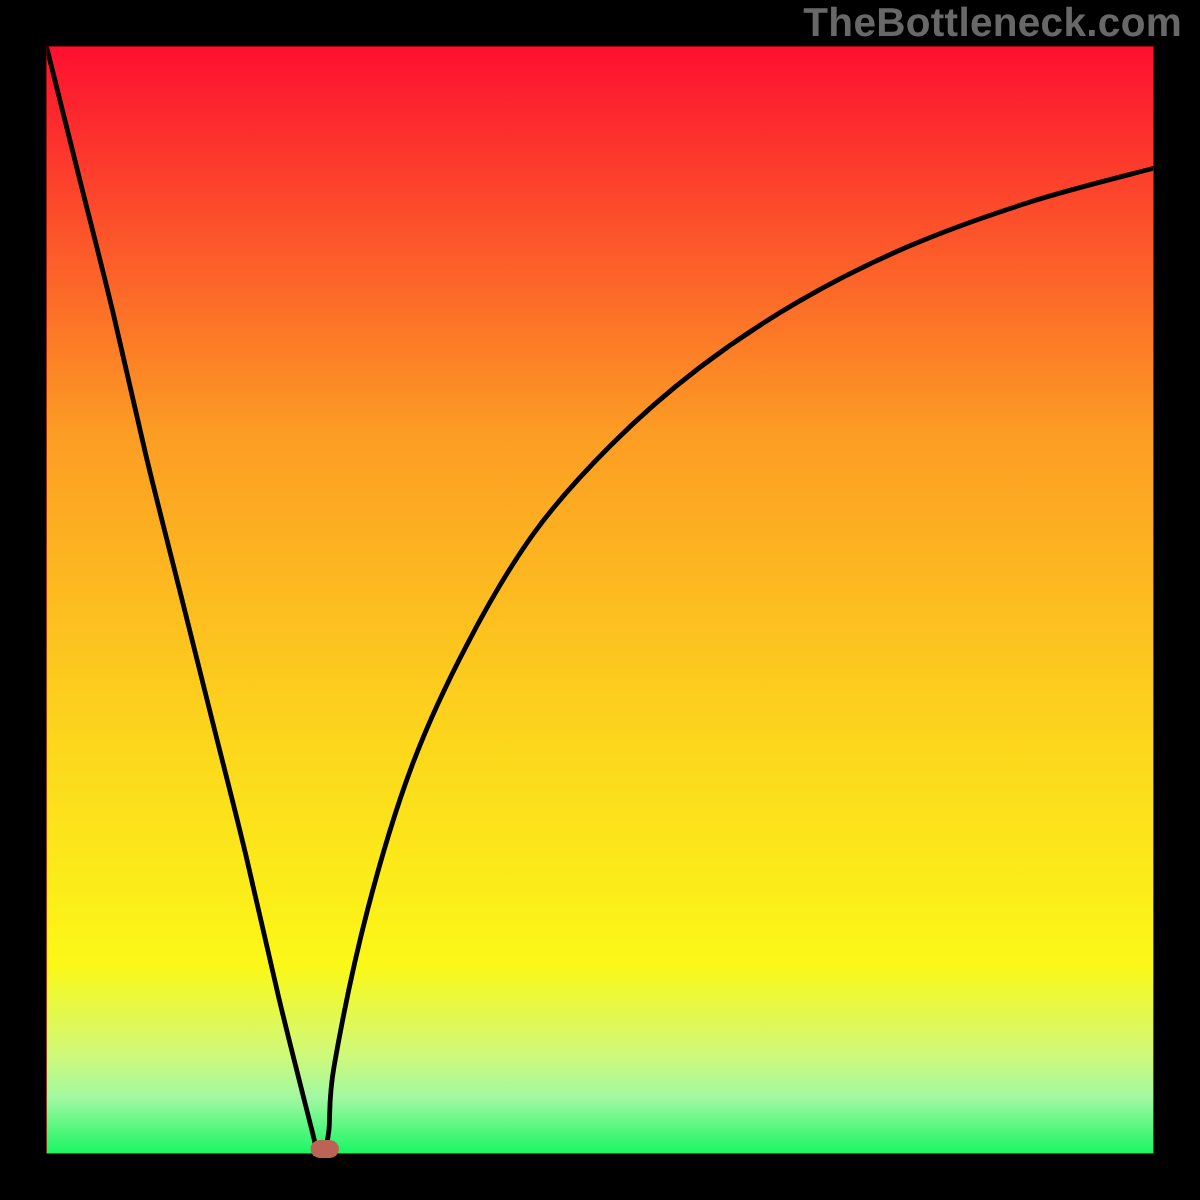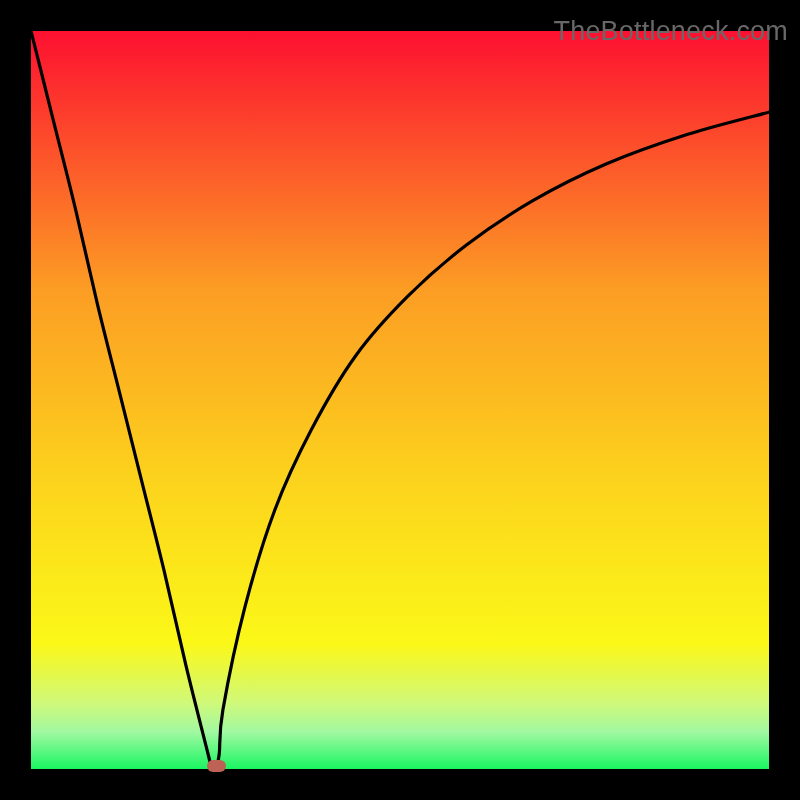--- a/index.html
+++ b/index.html
@@ -14,25 +14,25 @@
   .frame {
     position: absolute;
     left: 31px;
     top: 31px;
     width: 738px;
     height: 738px;
     background: #f00; 
   }
   .watermark {
     position: absolute;
-    top: 16px;
+    top: 0;
     right: 12px;
     color: #686868;
     font-size: 27px;
-    font-weight: 400;
+    font-weight: 700;
     letter-spacing: 0.2px;
   }
   svg {
     position: absolute;
     left: 0;
     top: 0;
   }
   .marker {
     position: absolute;
     width: 19px;

